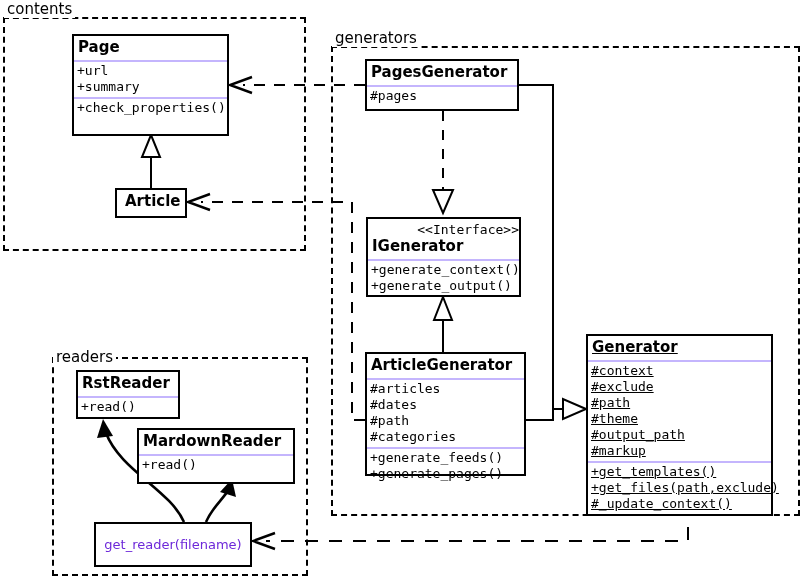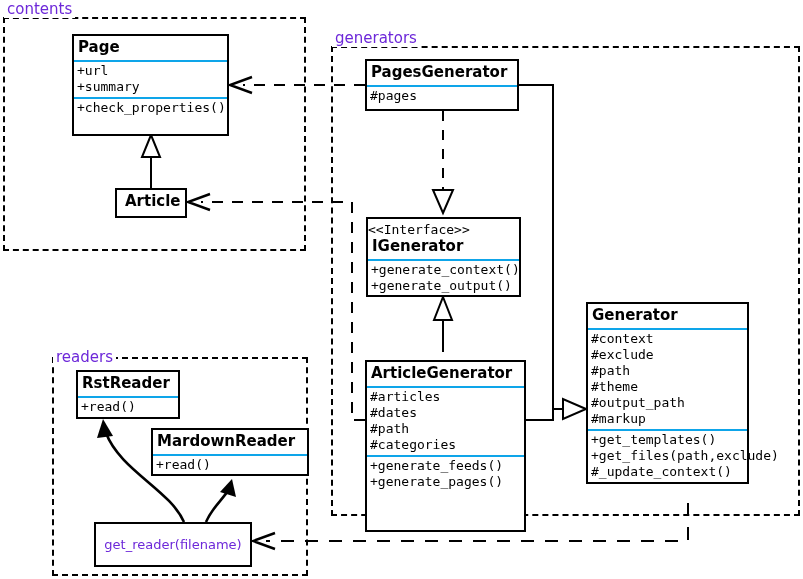--- a/index.html
+++ b/index.html
@@ -29,21 +29,21 @@
   
   .package {
     position: absolute;
     border: 2px dashed #000;
     box-sizing: border-box;
   }
   .pkg-label {
     position: absolute;
     font-family: "DejaVu Sans", sans-serif;
     font-size: 15px;
-    color: #6d28d9;
+    color: #000000;
     background: #ffffff;
     padding: 0 3px;
     white-space: nowrap;
     line-height: 17px;
   }
 
   
   .uml {
     position: absolute;
     border: 2px solid #000;
@@ -56,27 +56,27 @@
     font-weight: bold;
     font-size: 15px;
     padding: 3px 4px 4px 4px;
     line-height: 17px;
     color: #000;
   }
   .uml .stereo {
     font-family: "DejaVu Sans Mono", monospace;
     font-weight: normal;
     font-size: 13px;
-    text-align: left;
+    text-align: right;
     line-height: 16px;
     padding-top: 3px;
     color: #000;
   }
   .uml .compartment {
-    border-top: 2px solid #0ea5e9;
+    border-top: 2px solid #c4b5fd;
     padding: 1px 3px 2px 3px;
   }
   .uml .member {
     font-family: "DejaVu Sans Mono", monospace;
     font-size: 13px;
     line-height: 16px;
     white-space: nowrap;
     color: #000;
   }
   .plainbox {
@@ -189,35 +189,35 @@
 
   <div class="uml" style="left:366px; top:217px; width:155px; height:80px;">
     <div class="stereo">&lt;&lt;Interface&gt;&gt;</div>
     <div class="name" style="padding-top:0;">IGenerator</div>
     <div class="compartment">
       <div class="member">+generate_context()</div>
       <div class="member">+generate_output()</div>
     </div>
   </div>
 
-  <div class="uml" style="left:365px; top:352px; width:161px; height:172px;margin-top:8px;">
+  <div class="uml" style="left:365px; top:352px; width:161px; height:124px;">
     <div class="name">ArticleGenerator</div>
     <div class="compartment">
       <div class="member">#articles</div>
       <div class="member">#dates</div>
       <div class="member">#path</div>
       <div class="member">#categories</div>
     </div>
     <div class="compartment">
       <div class="member">+generate_feeds()</div>
       <div class="member">+generate_pages()</div>
     </div>
   </div>
 
-  <div class="uml" style="left:586px; top:302px; width:163px; height:182px;">
+  <div class="uml" style="left:586px; top:334px; width:187px; height:182px;text-decoration:underline;">
     <div class="name">Generator</div>
     <div class="compartment">
       <div class="member">#context</div>
       <div class="member">#exclude</div>
       <div class="member">#path</div>
       <div class="member">#theme</div>
       <div class="member">#output_path</div>
       <div class="member">#markup</div>
     </div>
     <div class="compartment">
@@ -227,21 +227,21 @@
     </div>
   </div>
 
   <div class="uml" style="left:76px; top:370px; width:104px; height:49px;">
     <div class="name">RstReader</div>
     <div class="compartment">
       <div class="member">+read()</div>
     </div>
   </div>
 
-  <div class="uml" style="left:151px; top:428px; width:158px; height:48px;">
+  <div class="uml" style="left:137px; top:428px; width:158px; height:56px;">
     <div class="name">MardownReader</div>
     <div class="compartment">
       <div class="member">+read()</div>
     </div>
   </div>
 
   <div class="plainbox" style="left:94px; top:522px; width:158px; height:45px;">
     <span class="label">get_reader(filename)</span>
   </div>
 

